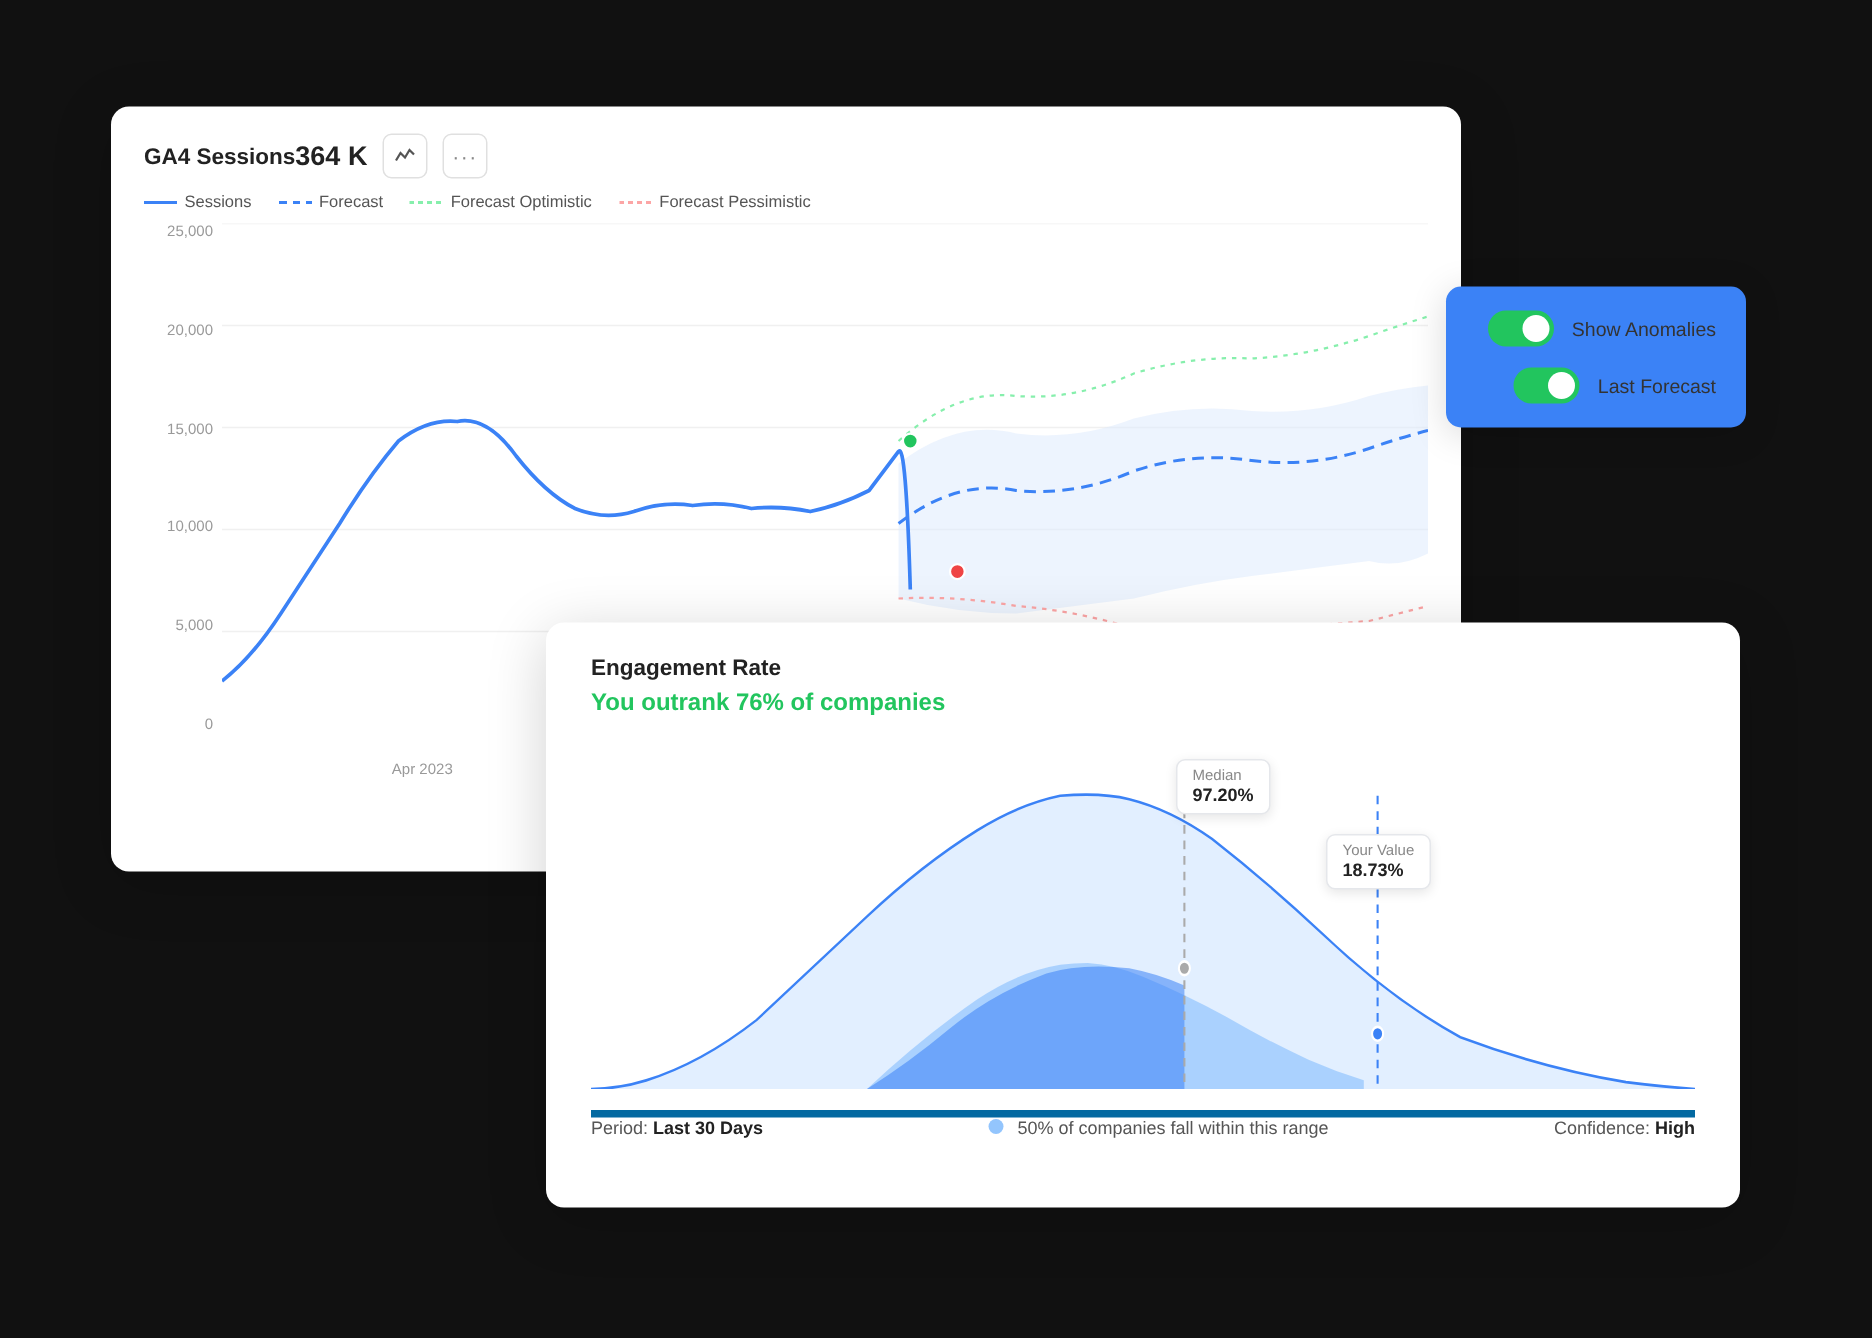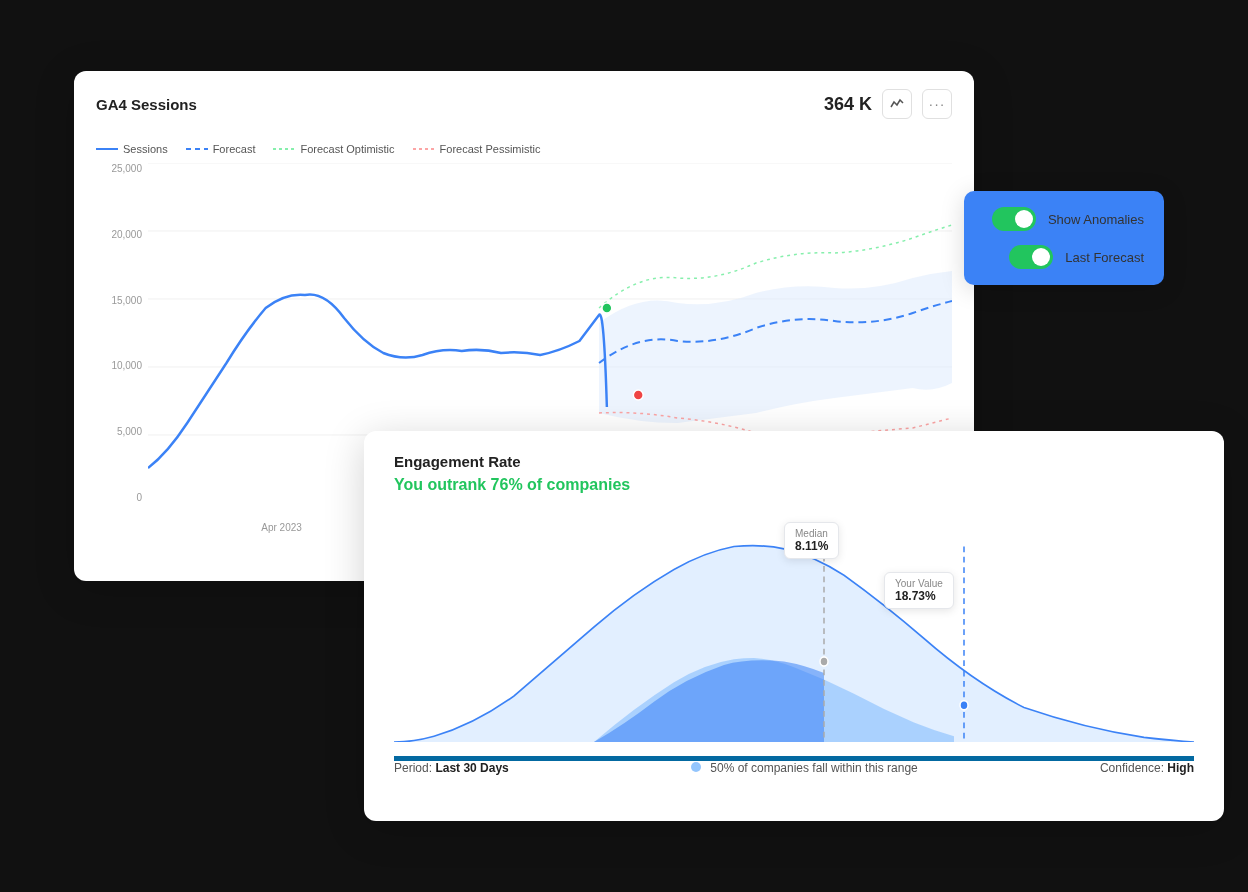--- a/index.html
+++ b/index.html
@@ -28,22 +28,21 @@
       background: #fff;
       border-radius: 12px;
       box-shadow: 0 8px 40px rgba(0,0,0,0.18);
       overflow: hidden;
       padding: 18px 22px 14px 22px;
     }
 
     .card-header {
       display: flex;
       align-items: center;
-      justify-content: space-between;
-      margin-bottom: 24px;
+      margin-bottom: 10px;
     }
 
     .card-title {
       font-size: 15px;
       font-weight: 600;
       color: #222;
     }
 
     .card-header-right {
       display: flex;
@@ -193,23 +192,23 @@
 
     .toggle-label {
       font-size: 13px;
       color: #333;
       font-weight: 500;
     }
 
     
     .card-engagement {
       position: absolute;
-      top: 360px;
+      top: 344px;
       left: 290px;
-      width: 860px;
+      width: 796px;
       min-height: 390px;
       background: #fff;
       border-radius: 12px;
       box-shadow: 0 8px 40px rgba(0,0,0,0.18);
       padding: 22px 30px 20px 30px;
     }
 
     .eng-title {
       font-size: 15px;
       font-weight: 600;
@@ -401,21 +400,21 @@
         <circle cx="430" cy="130" r="4" fill="#aaa" stroke="#fff" stroke-width="1.5"></circle>
 
         <line x1="570" y1="30" x2="570" y2="200" stroke="#3b82f6" stroke-width="1.5" stroke-dasharray="5,4"></line>
         <circle cx="570" cy="168" r="4" fill="#3b82f6" stroke="#fff" stroke-width="1.5"></circle>
 
       </svg>
 
       
       <div class="tooltip-box" style="top: 10px; left: 390px;">
         <div class="tooltip-label">Median</div>
-        <div class="tooltip-value">8.11%</div>
+        <div class="tooltip-value">97.20%</div>
       </div>
 
       
       <div class="tooltip-box" style="top: 60px; left: 490px;">
         <div class="tooltip-label">Your Value</div>
         <div class="tooltip-value">18.73%</div>
       </div>
     </div>
 
     <div class="eng-footer">

